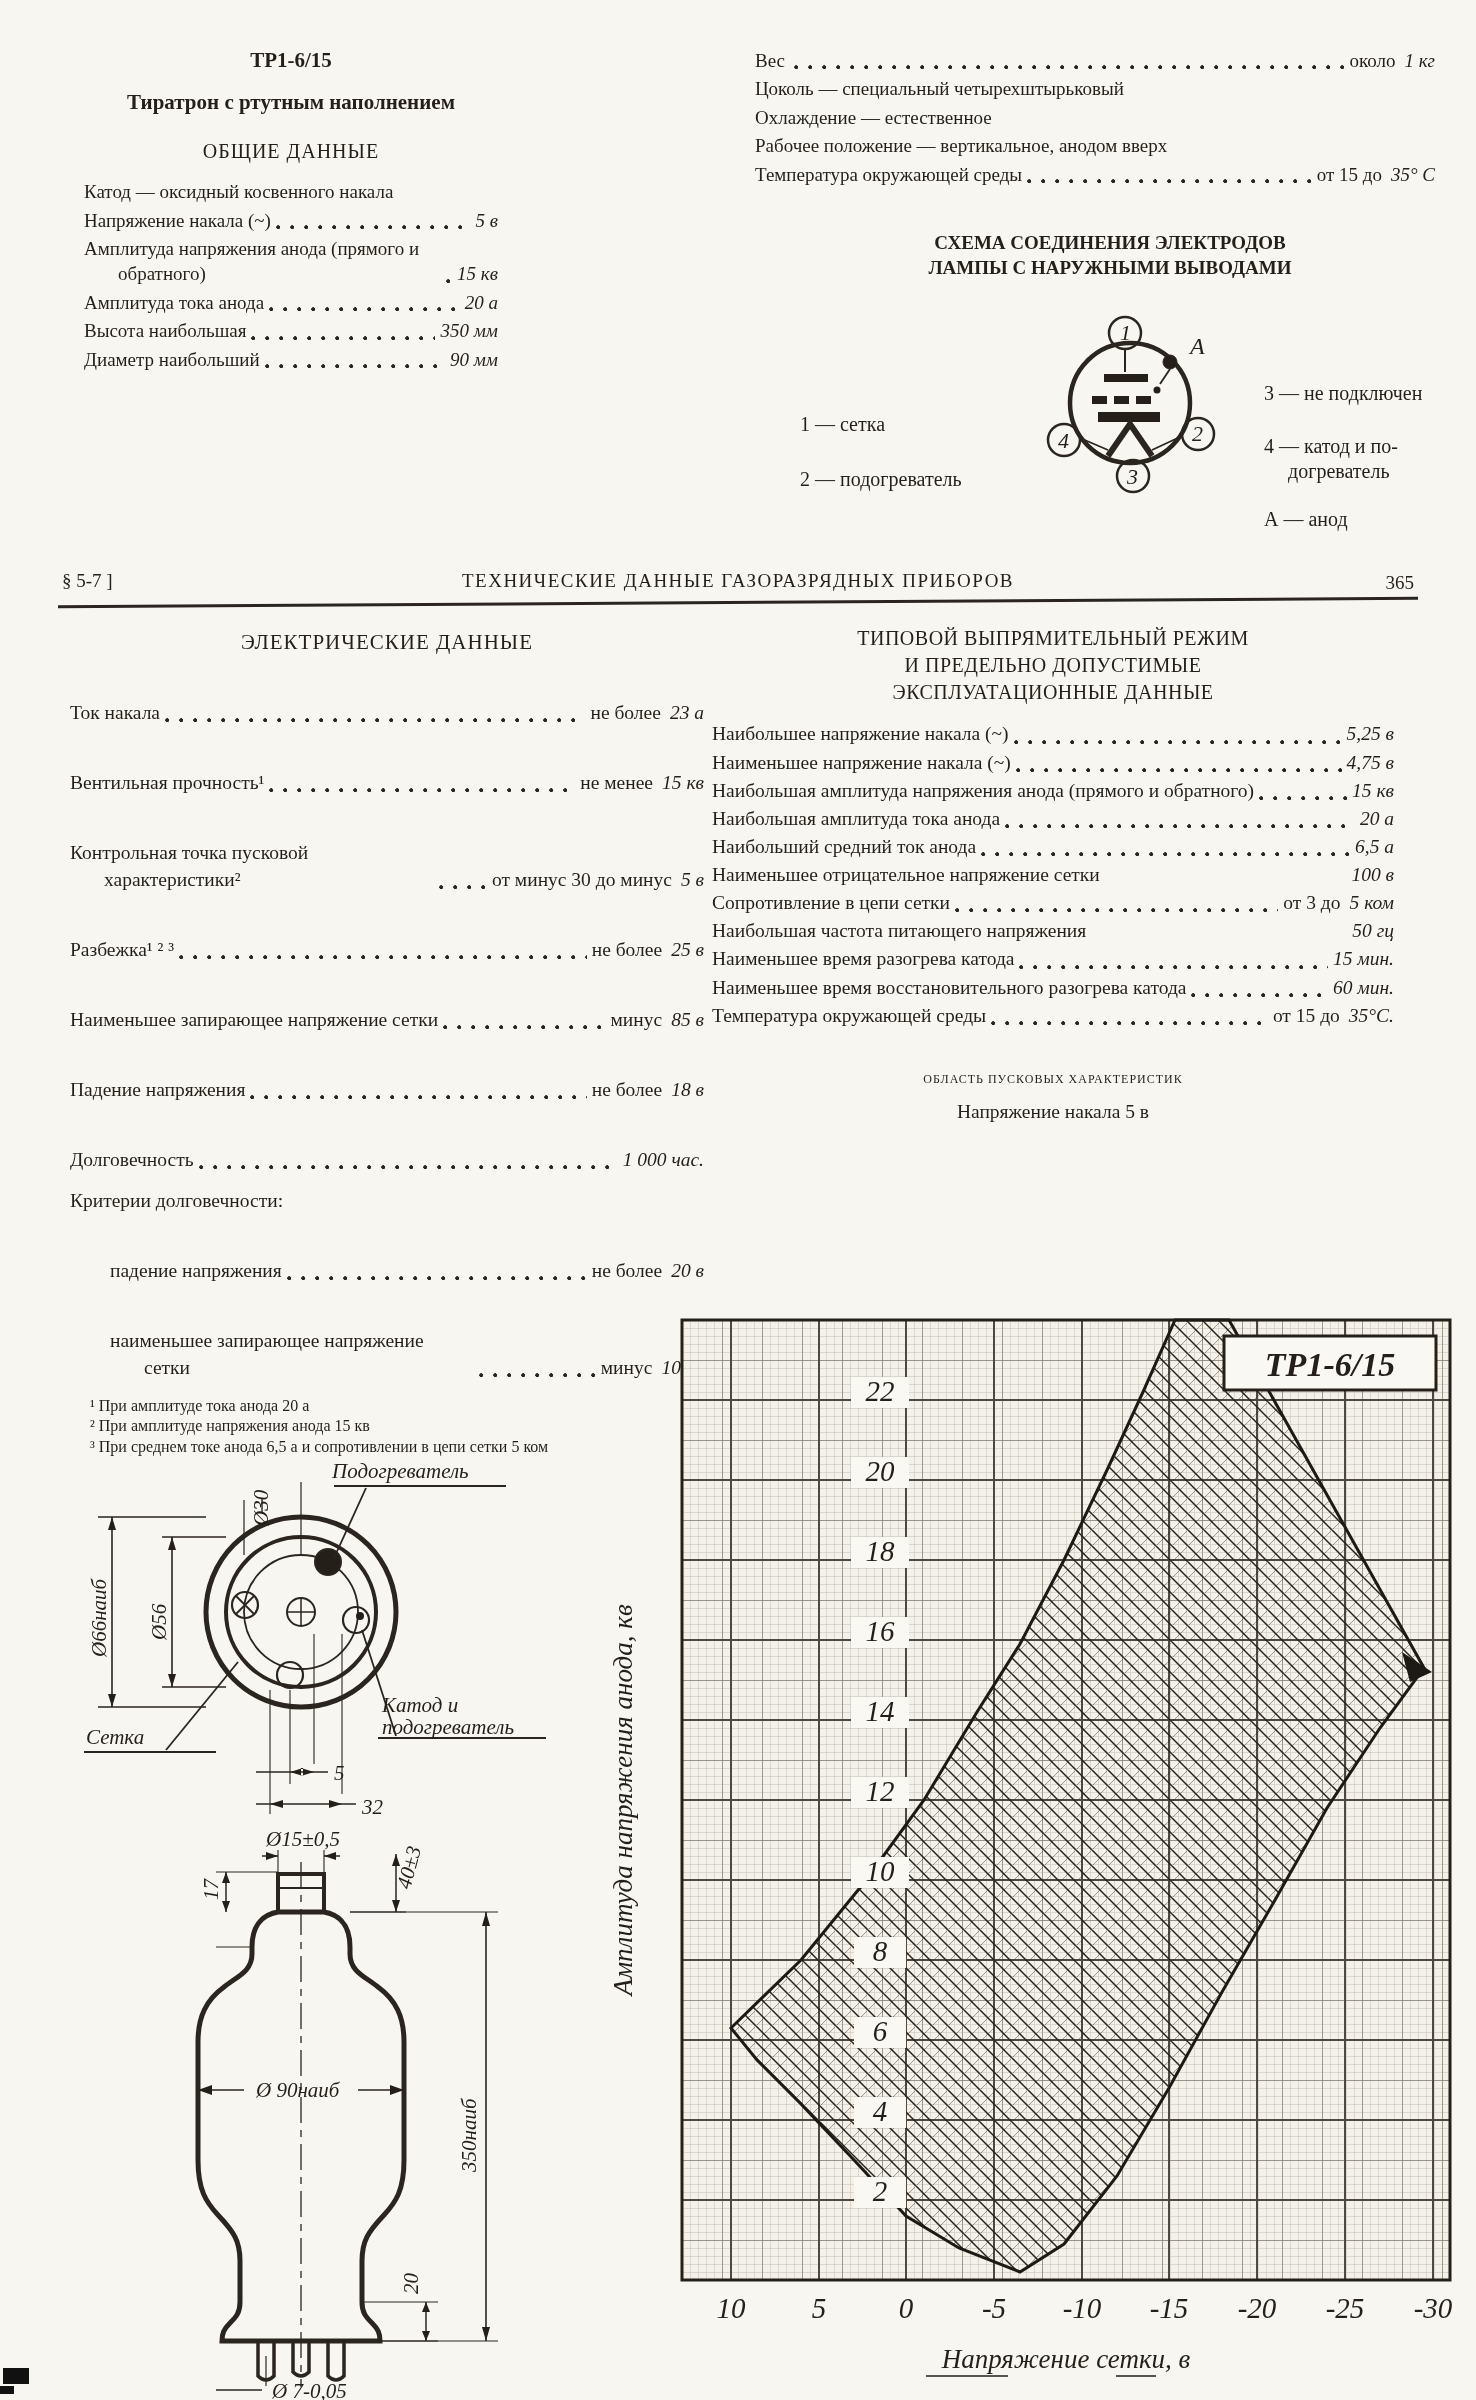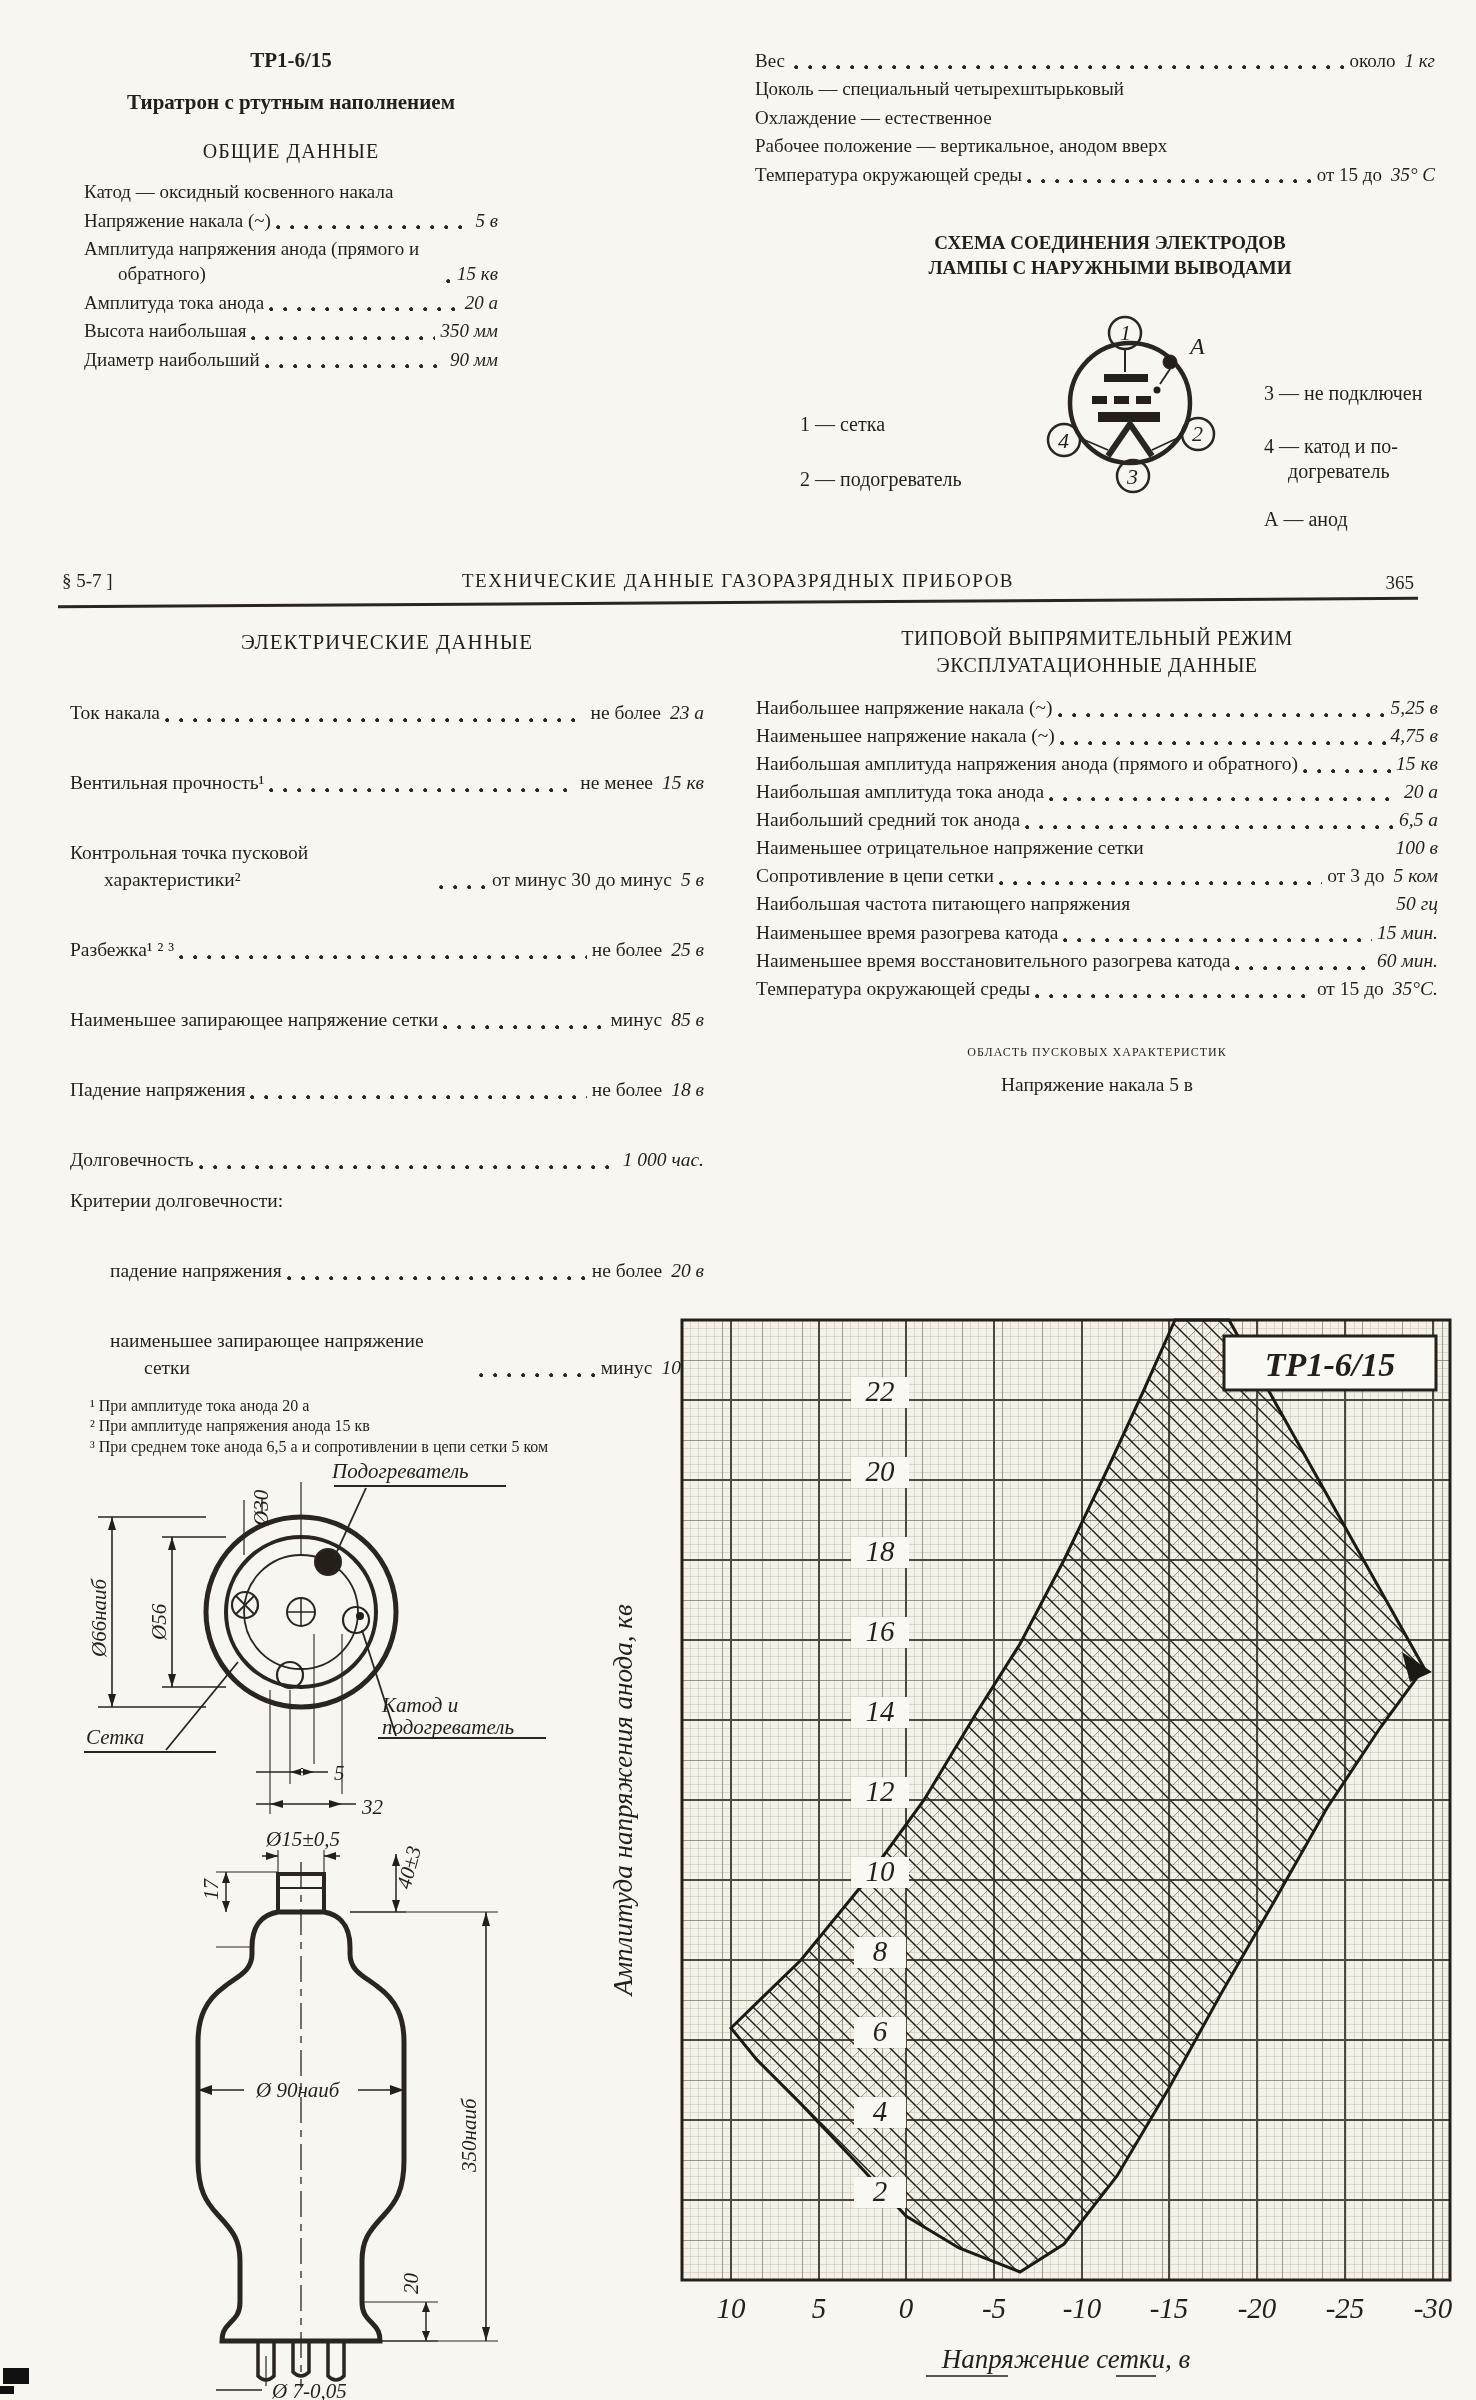--- a/index.html
+++ b/index.html
@@ -213,23 +213,24 @@
       </div>
   </div>
 
   <div class="fn" style="margin-top:14px;">
     <p>¹ При амплитуде тока анода 20 а</p>
     <p>² При амплитуде напряжения анода 15 кв</p>
     <p>³ При среднем токе анода 6,5 а и сопротивлении в цепи сетки 5 ком</p>
   </div>
 </div>
 
-<div class="abs tight" style="left:756px;top:625px;width:682px;font-size:19.5px;">
+<div class="abs tight" style="left:712px;top:625px;width:682px;font-size:19.5px;">
   <div class="center" style="font-size:20px;letter-spacing:0.5px;">
     <div>ТИПОВОЙ ВЫПРЯМИТЕЛЬНЫЙ РЕЖИМ</div>
+    <div>И ПРЕДЕЛЬНО ДОПУСТИМЫЕ</div>
     <div>ЭКСПЛУАТАЦИОННЫЕ ДАННЫЕ</div>
   </div>
   <div style="margin-top:16px;">
     <div class="sp-row">
         <span class="lbl">Наибольшее напряжение накала (~)</span>
         <span class="dots"></span>
         <span class="val">5,25 в</span>
       </div>
     <div class="sp-row">
         <span class="lbl">Наименьшее напряжение накала (~)</span>

